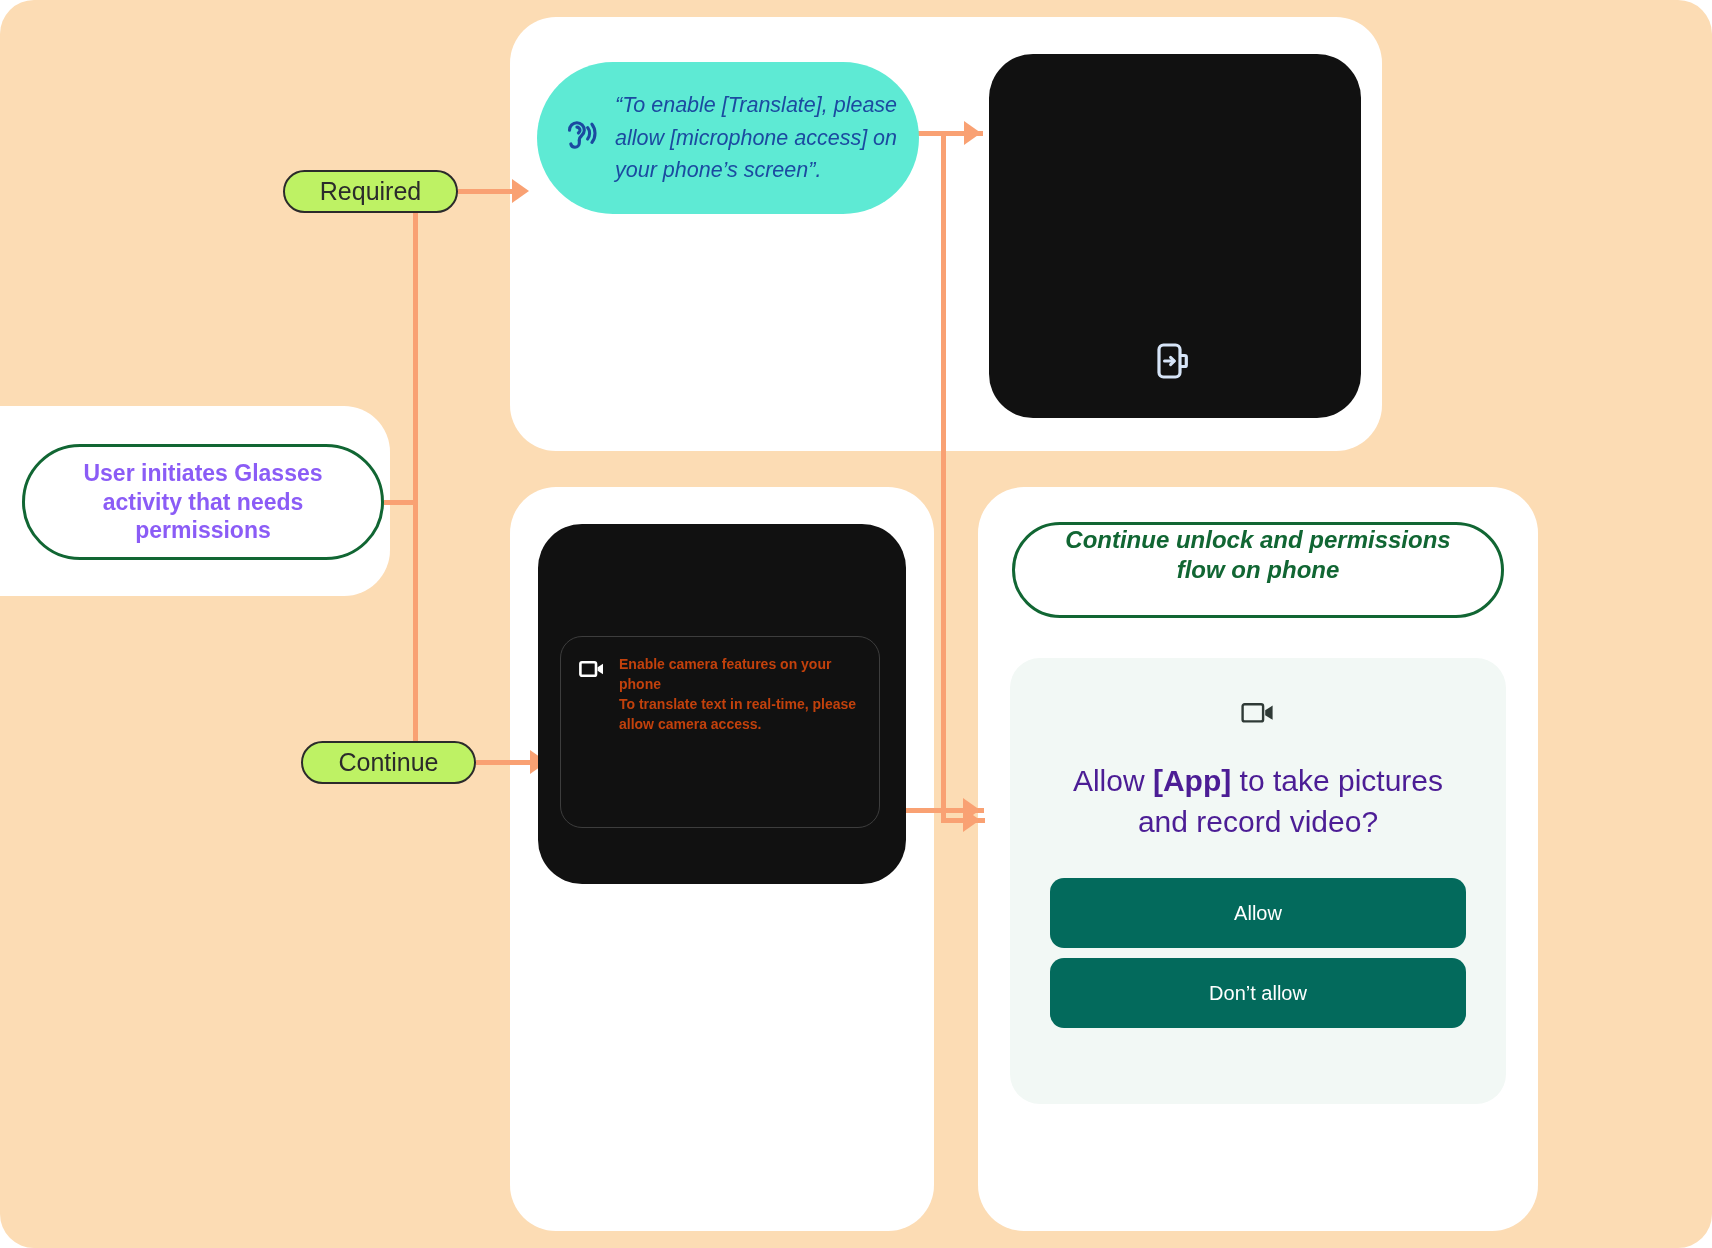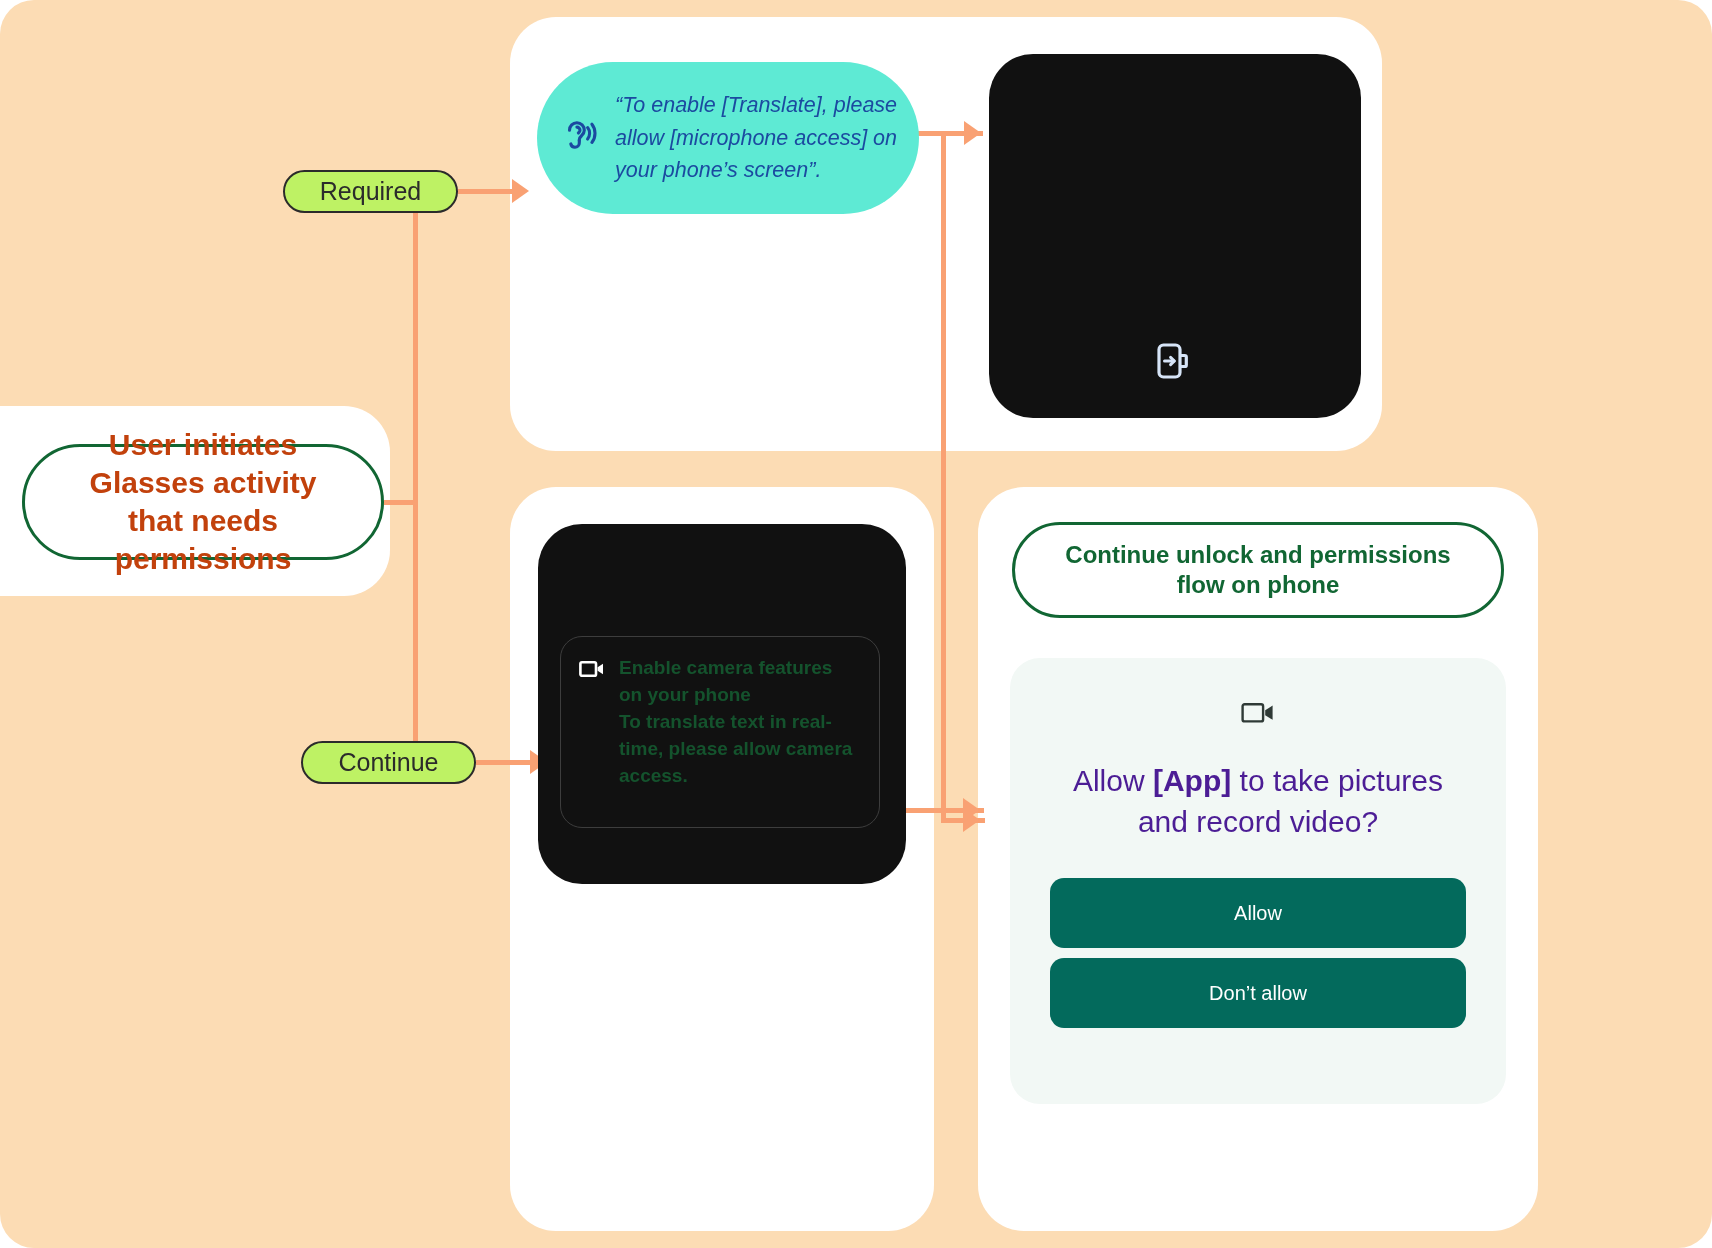--- a/index.html
+++ b/index.html
@@ -47,23 +47,23 @@
     height: 116px;
     border: 3px solid #116633;
     border-radius: 58px;
     box-sizing: border-box;
     display: flex;
     align-items: center;
     justify-content: center;
     background: #ffffff;
   }
   #start-node .txt {
-    color: #c2410c;
+    color: #8b5cf6;
     font-weight: bold;
-    font-size: 30px;
+    font-size: 23px;
     line-height: 1.26;
     text-align: center;
     padding: 0 40px;
   }
 
   
   .pill {
     position: absolute;
     border: 2.5px solid #2b2b2b;
     background: #bef264;
@@ -134,22 +134,22 @@
     height: 192px;
     border: 1.5px solid #3d3d3d;
     border-radius: 22px;
     box-sizing: border-box;
     display: flex;
     padding: 18px 20px 0 18px;
   }
   #camera-card .cam-ico { flex: 0 0 auto; margin-top: 4px; }
   #camera-card .cam-body {
     margin-left: 14px;
-    color: #14532d;
-    font-size: 19px;
+    color: #c2410c;
+    font-size: 14px;
     font-weight: bold;
     line-height: 1.42;
   }
 
   
   #perm-dialog {
     position: absolute;
     left: 1010px;
     top: 658px;
     width: 496px;
@@ -185,23 +185,23 @@
   #outcome-node {
     position: absolute;
     left: 1012px;
     top: 522px;
     width: 492px;
     height: 96px;
     border: 3px solid #116633;
     border-radius: 48px;
     box-sizing: border-box;
     display: flex;
-    align-items: center;
     justify-content: center;
     background: #ffffff;
+    font-style: italic;
   }
   #outcome-node .txt {
     color: #116633;
     font-weight: bold;
     font-size: 24px;
     line-height: 1.26;
     text-align: center;
     padding: 0 26px;
   }
 </style>

